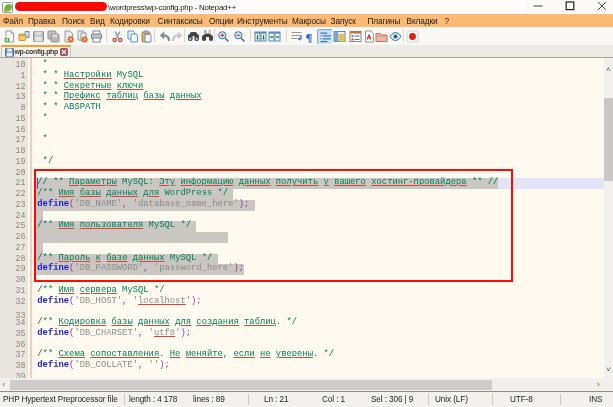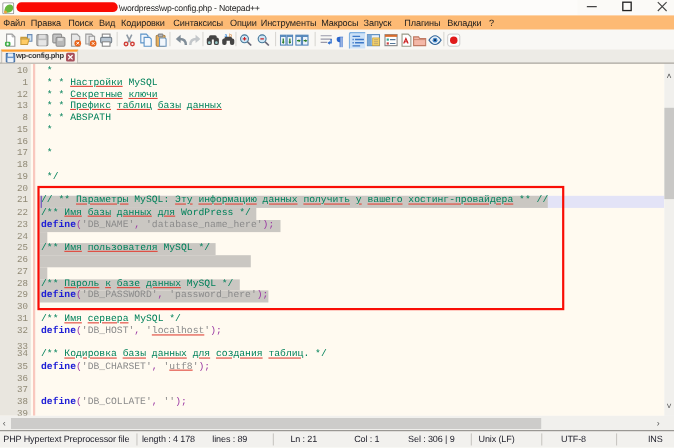--- a/index.html
+++ b/index.html
@@ -309,20 +309,21 @@
 <div class="cl" style="top:120.25px"><span class="c">// ** <i class="q">Параметры</i> MySQL: <i class="q">Эту</i> <i class="q">информацию</i> <i class="q">данных</i> <i class="q">получить</i> <i class="q">у</i> <i class="q">вашего</i> <i class="q">хостинг-провайдера</i> ** //</span></div>
 <div class="cl" style="top:131.00px"><span class="c">/** <i class="q">Имя</i> <i class="q">базы</i> <i class="q">данных</i> <i class="q">для</i> WordPress */</span></div>
 <div class="cl" style="top:141.75px"><b class="kw">define</b><span class="p">(</span><span class="s">'DB_NAME'</span><span class="p">,</span> <span class="s">'database_name_here'</span><span class="p">);</span></div>
 <div class="cl" style="top:163.25px"><span class="c">/** <i class="q">Имя</i> <i class="q">пользователя</i> MySQL */</span></div>
 <div class="cl" style="top:195.50px"><span class="c">/** <i class="q">Пароль</i> <i class="q">к</i> <i class="q">базе</i> <i class="q">данных</i> MySQL */</span></div>
 <div class="cl" style="top:206.25px"><b class="kw">define</b><span class="p">(</span><span class="s">'DB_PASSWORD'</span><span class="p">,</span> <span class="s">'password_here'</span><span class="p">);</span></div>
 <div class="cl" style="top:227.75px"><span class="c">/** <i class="q">Имя</i> <i class="q">сервера</i> MySQL */</span></div>
 <div class="cl" style="top:238.50px"><b class="kw">define</b><span class="p">(</span><span class="s">'DB_HOST'</span><span class="p">,</span> <span class="s">'<i class="q">localhost</i>'</span><span class="p">);</span></div>
 <div class="cl" style="top:260.00px"><span class="c">/** <i class="q">Кодировка</i> <i class="q">базы</i> <i class="q">данных</i> <i class="q">для</i> <i class="q">создания</i> <i class="q">таблиц</i>. */</span></div>
 <div class="cl" style="top:270.75px"><b class="kw">define</b><span class="p">(</span><span class="s">'DB_CHARSET'</span><span class="p">,</span> <span class="s">'<i class="q">utf8</i>'</span><span class="p">);</span></div>
+<div class="cl" style="top:292.25px"><span class="c">/** <i class="q">Схема</i> <i class="q">сопоставления</i>. <i class="q">Не</i> <i class="q">меняйте</i>, <i class="q">если</i> <i class="q">не</i> <i class="q">уверены</i>. */</span></div>
 <div class="cl" style="top:303.00px"><b class="kw">define</b><span class="p">(</span><span class="s">'DB_COLLATE'</span><span class="p">,</span> <span class="s">''</span><span class="p">);</span></div>
 <div id="caret"></div>
 </div>
 <div id="redbox"></div>
 <div id="vsb">
 <div class="arr" style="left:2px;top:6.5px;color:#555">˄</div>
 <div class="thumb"></div>
 <div class="arr" style="left:2px;top:307px;color:#555">˅</div>
 </div>
 <div id="hsb">

